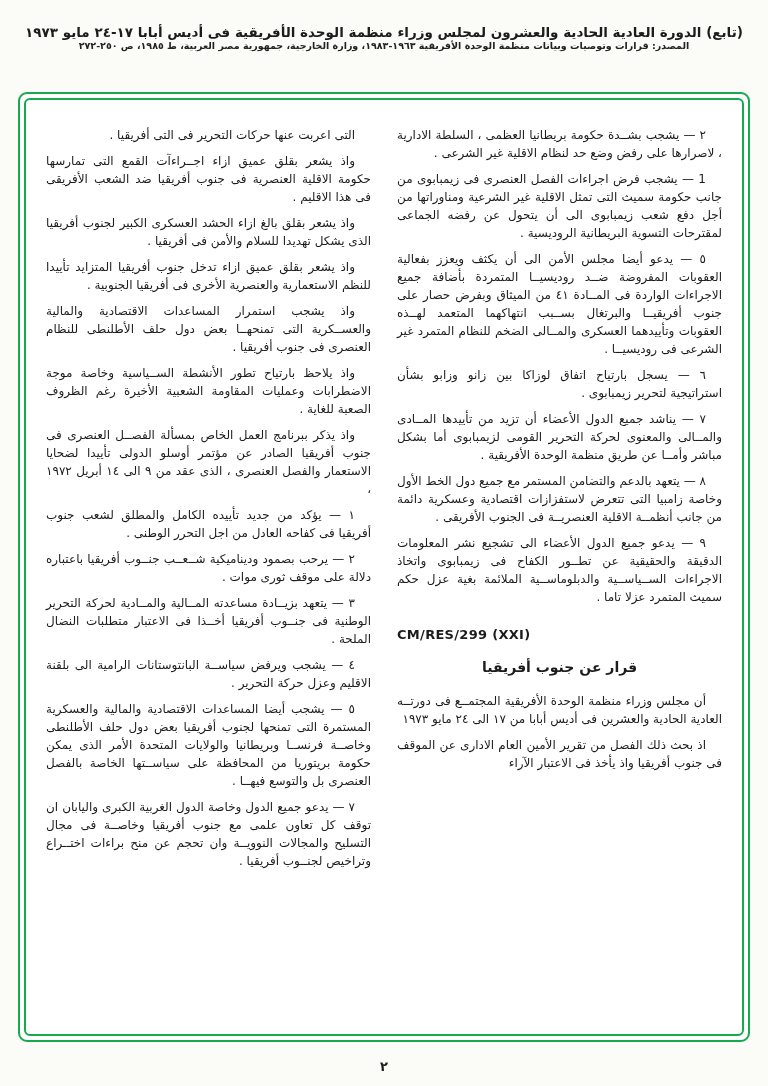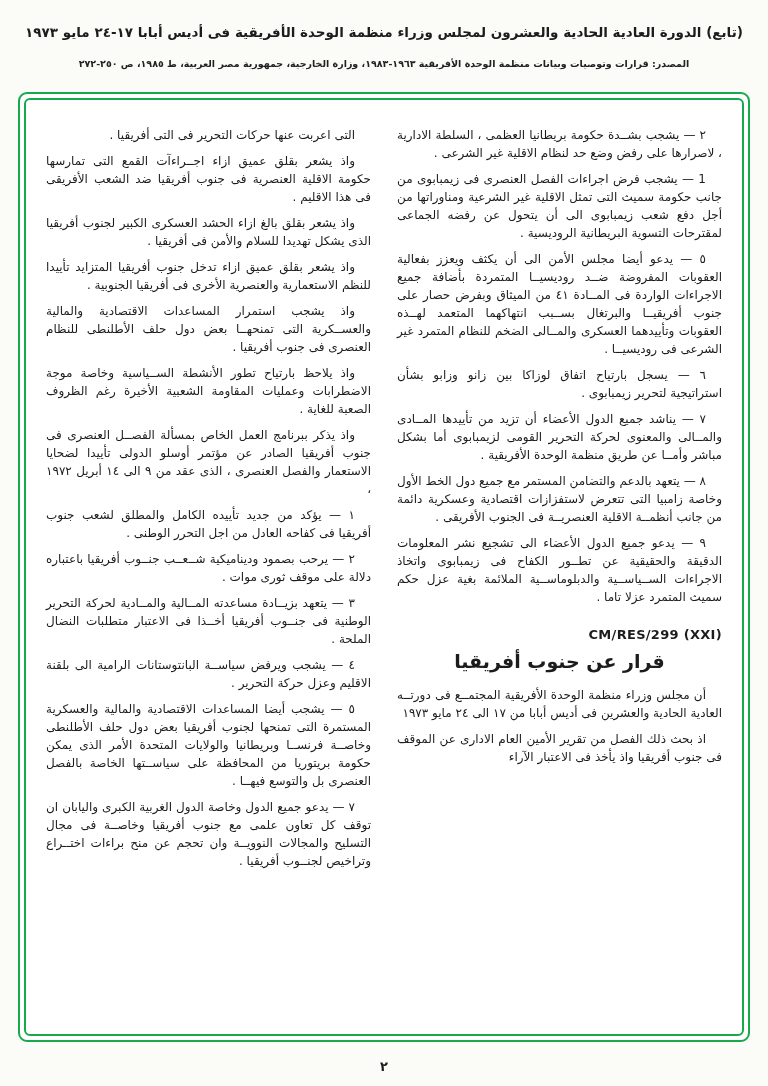--- a/index.html
+++ b/index.html
@@ -21,21 +21,21 @@
     padding-top: 24px;
   }
   .header-title {
     font-size: 13.5px;
     font-weight: bold;
     letter-spacing: 0.2px;
   }
   .header-source {
     font-size: 9.5px;
     font-weight: bold;
-    margin-top: 18px;
+    margin-top: 0;
     color: #222;
   }
   .frame-outer {
     position: absolute;
     left: 18px;
     right: 18px;
     top: 92px;
     bottom: 44px;
     border: 2px solid #17a94b;
     border-radius: 9px;
@@ -63,32 +63,32 @@
     text-align: justify;
     font-size: 12px;
     line-height: 18px;
   }
   .col p {
     margin: 0 0 8px 0;
     text-indent: 16px;       
   }
   .reference {
     direction: ltr;
-    text-align: right;
+    text-align: left;
     font-weight: bold;
     font-size: 13px;
     margin: 20px 0 2px 0;
     text-indent: 0;
     letter-spacing: 0.3px;
   }
   .res-title {
     text-align: center;
     font-weight: bold;
-    font-size: 19px;
-    margin: 8px 0 16px 0;
+    font-size: 14px;
+    margin: 14px 0 16px 0;
   }
   .page-number {
     position: absolute;
     bottom: 12px;
     left: 0;
     width: 100%;
     text-align: center;
     font-size: 13px;
     font-weight: bold;
   }

